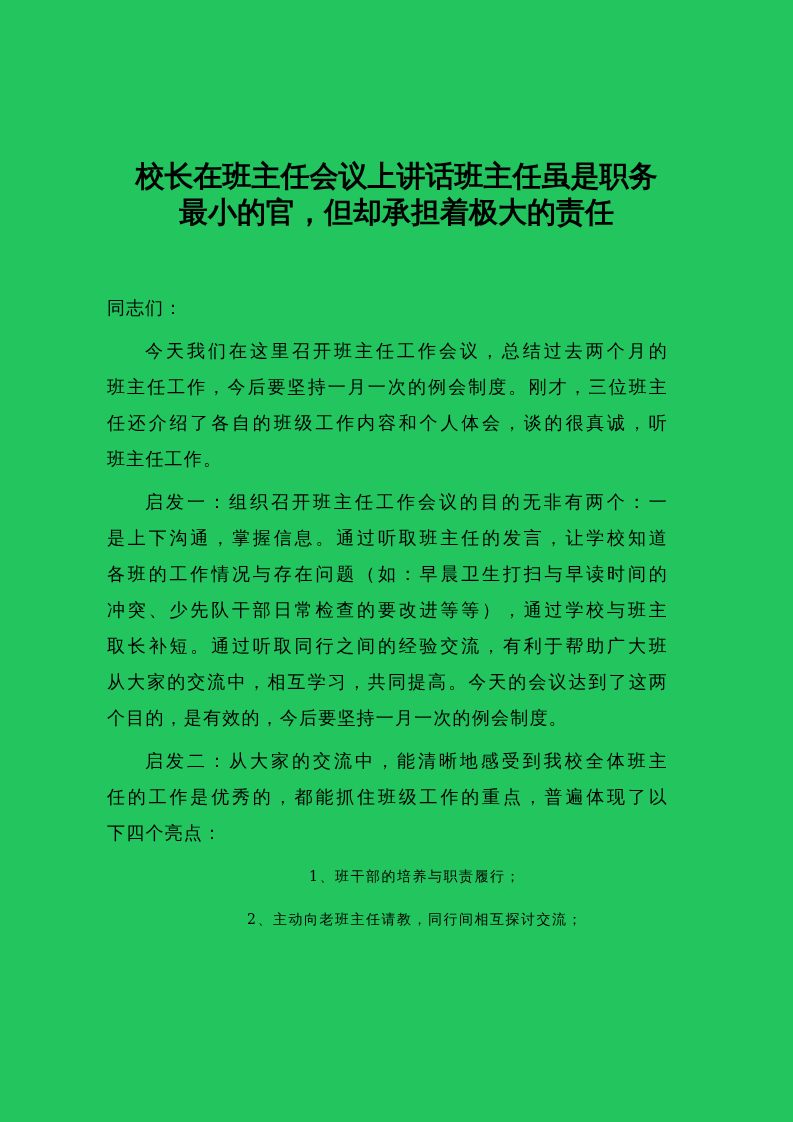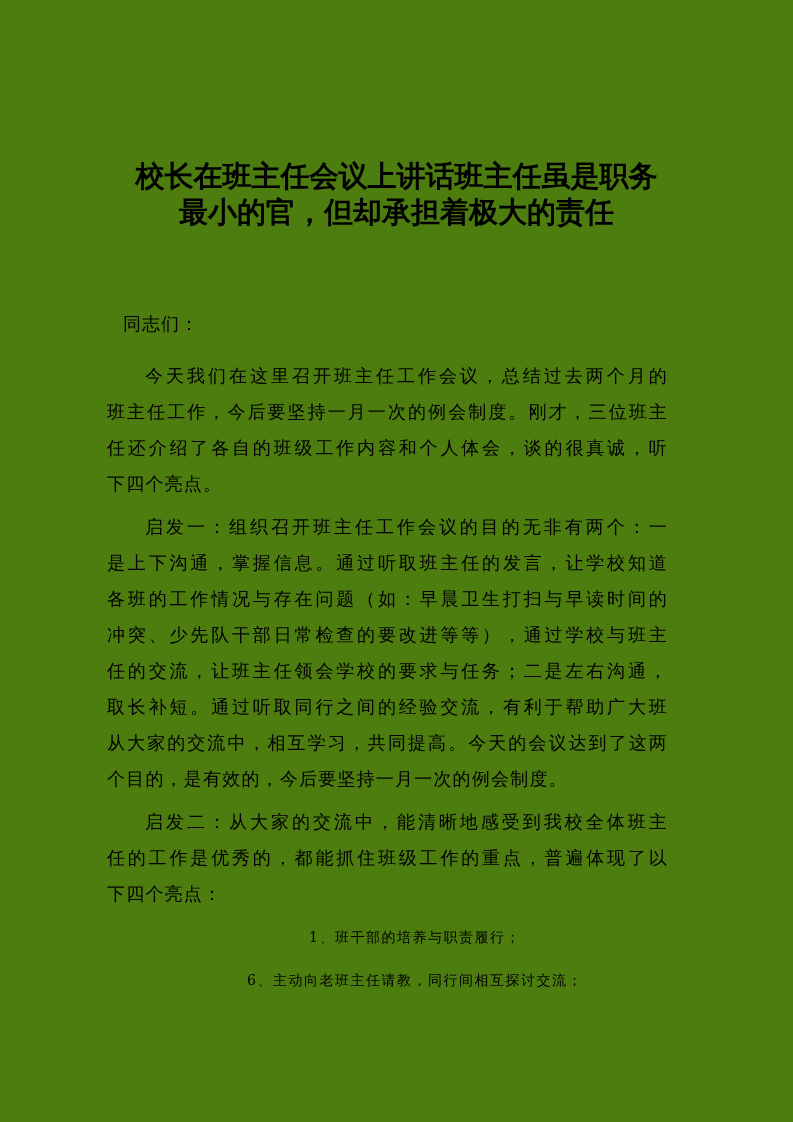--- a/index.html
+++ b/index.html
@@ -14,21 +14,21 @@
       overflow: hidden;
       font-family: "DejaVu Serif", "Liberation Serif", serif;
       color: #000000;
     }
     .page {
       position: absolute;
       left: 0;
       top: 0;
       width: 793px;
       height: 1122px;
-      background: #4d7c0f;
+      background: #22c55e;
     }
     .title {
       position: absolute;
       left: 100px;
       top: 158px;
       width: 593px;
       margin: 0;
       text-align: center;
       font-family: "DejaVu Sans", "Liberation Sans", sans-serif;
       font-weight: bold;
@@ -41,21 +41,21 @@
       display: block;
       white-space: nowrap;
     }
     .body-text {
       position: absolute;
       left: 107px;
       top: 290px;
       width: 578px;
     }
     .salutation {
-      margin: 16px;
+      margin: 0;
       font-size: 18px;
       line-height: 36px;
       letter-spacing: 1px;
       height: 36px;
       white-space: nowrap;
     }
     .para {
       margin: 7px 17px 0 0;
       font-size: 18px;
       line-height: 36px;
@@ -98,37 +98,36 @@
   </h1>
 
   <div class="body-text">
 
     <p class="salutation">同志们：</p>
 
     <p class="para">
       <span class="line indent">今天我们在这里召开班主任工作会议，总结过去两个月的</span>
       <span class="line">班主任工作，今后要坚持一月一次的例会制度。刚才，三位班主</span>
       <span class="line">任还介绍了各自的班级工作内容和个人体会，谈的很真诚，听</span>
-      <span class="line last">下四个亮点。</span>
+      <span class="line last">班主任工作。</span>
     </p>
 
     <p class="para">
       <span class="line indent">启发一：组织召开班主任工作会议的目的无非有两个：一</span>
       <span class="line">是上下沟通，掌握信息。通过听取班主任的发言，让学校知道</span>
       <span class="line">各班的工作情况与存在问题（如：早晨卫生打扫与早读时间的</span>
       <span class="line">冲突、少先队干部日常检查的要改进等等），通过学校与班主</span>
-      <span class="line">任的交流，让班主任领会学校的要求与任务；二是左右沟通，</span>
       <span class="line">取长补短。通过听取同行之间的经验交流，有利于帮助广大班</span>
       <span class="line">从大家的交流中，相互学习，共同提高。今天的会议达到了这两</span>
       <span class="line last">个目的，是有效的，今后要坚持一月一次的例会制度。</span>
     </p>
 
     <p class="para">
       <span class="line indent">启发二：从大家的交流中，能清晰地感受到我校全体班主</span>
       <span class="line">任的工作是优秀的，都能抓住班级工作的重点，普遍体现了以</span>
       <span class="line last">下四个亮点：</span>
     </p>
 
     <p class="list-item">1、班干部的培养与职责履行；</p>
-    <p class="list-item">6、主动向老班主任请教，同行间相互探讨交流；</p>
+    <p class="list-item">2、主动向老班主任请教，同行间相互探讨交流；</p>
 
   </div>
 </div>
 
 </body></html>

